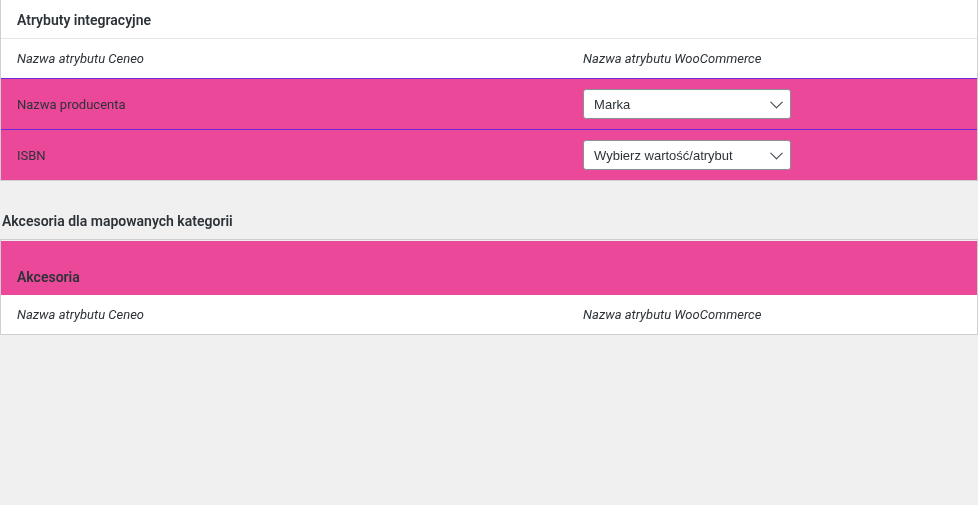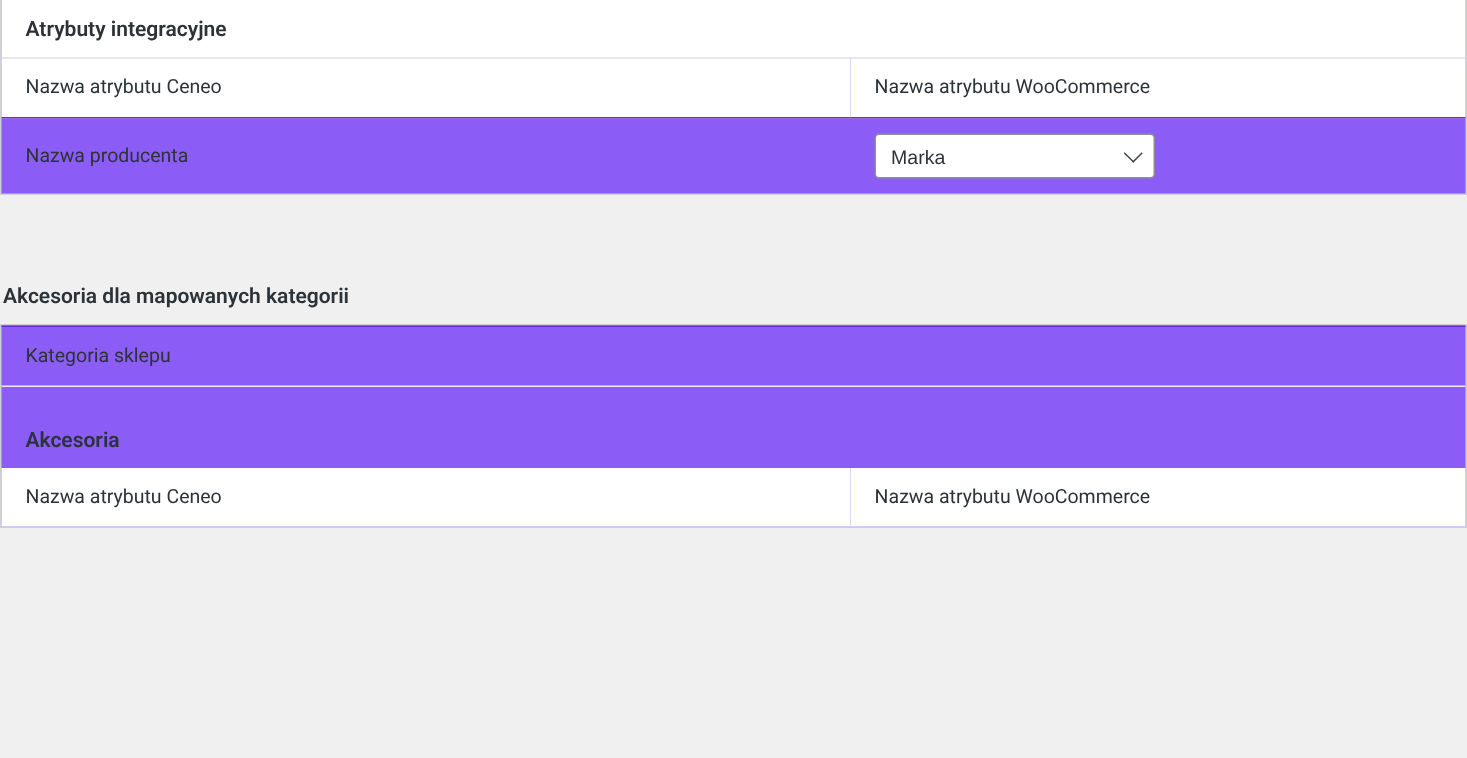--- a/index.html
+++ b/index.html
@@ -4,23 +4,23 @@
   <style>
     * { box-sizing: border-box; margin: 0; padding: 0; }
     body {
       font-family: -apple-system, BlinkMacSystemFont, "Segoe UI", Roboto, sans-serif;
       background: #f0f0f1;
       font-size: 13px;
       color: #2c3338;
       padding: 0;
     }
     .panel {
-      background: #8b5cf6;
+      background: #ec4899;
       border: 1px solid #ccd0d4;
-      margin-bottom: 48px;
+      margin-bottom: 20px;
     }
     .panel-no-top-border { border-top: none; }
     .section-title {
       font-size: 14px;
       font-weight: 600;
       padding: 12px 16px 10px;
       background: #fff;
       border-bottom: 1px solid #e5e5e5;
     }
     .section-title-outside {
@@ -42,26 +42,27 @@
     th {
       font-weight: 400;
       font-size: 13px;
       background: #fff;
     }
     tr.header-row th {
       font-weight: 400;
       border-top: none;
       padding-top: 12px;
       padding-bottom: 12px;
+      font-style: italic;
     }
     .col-left { width: 58%; }
     .col-right { width: 42%; }
     .select-wrap {
       position: relative;
-      width: 187px;
+      width: 208px;
       border-radius: 10px;
     }
     select {
       width: 100%;
       padding: 5px 28px 5px 10px;
       font-size: 13px;
       border: 1px solid #8c8f94;
       border-radius: 3px;
       background: #fff;
       appearance: none;
@@ -108,34 +109,38 @@
       <td>Nazwa producenta</td>
       <td>
         <div class="select-wrap">
           <select>
             <option>Marka</option>
           </select>
           <span></span>
         </div>
       </td>
     </tr>
+    <tr>
+      <td>ISBN</td>
+      <td>
+        <div class="select-wrap">
+          <select>
+            <option>Wybierz wartość/atrybut</option>
+          </select>
+          <span></span>
+        </div>
+      </td>
+    </tr>
   </tbody>
     </table>
 </div>
 
 <div class="section-title-outside">Akcesoria dla mapowanych kategorii</div>
 
 <div class="panel">
-  <table>
-    <tbody>
-        <tr class="subheader-row">
-      <td colspan="2">Kategoria sklepu</td>
-    </tr>
-  </tbody>
-    </table>
   <div class="sub-section-title">Akcesoria</div>
   <table>
     <tbody>
         <tr class="header-row">
       <th class="col-left">Nazwa atrybutu Ceneo</th>
       <th class="col-right">Nazwa atrybutu WooCommerce</th>
     </tr>
 
   </tbody>
     </table>

